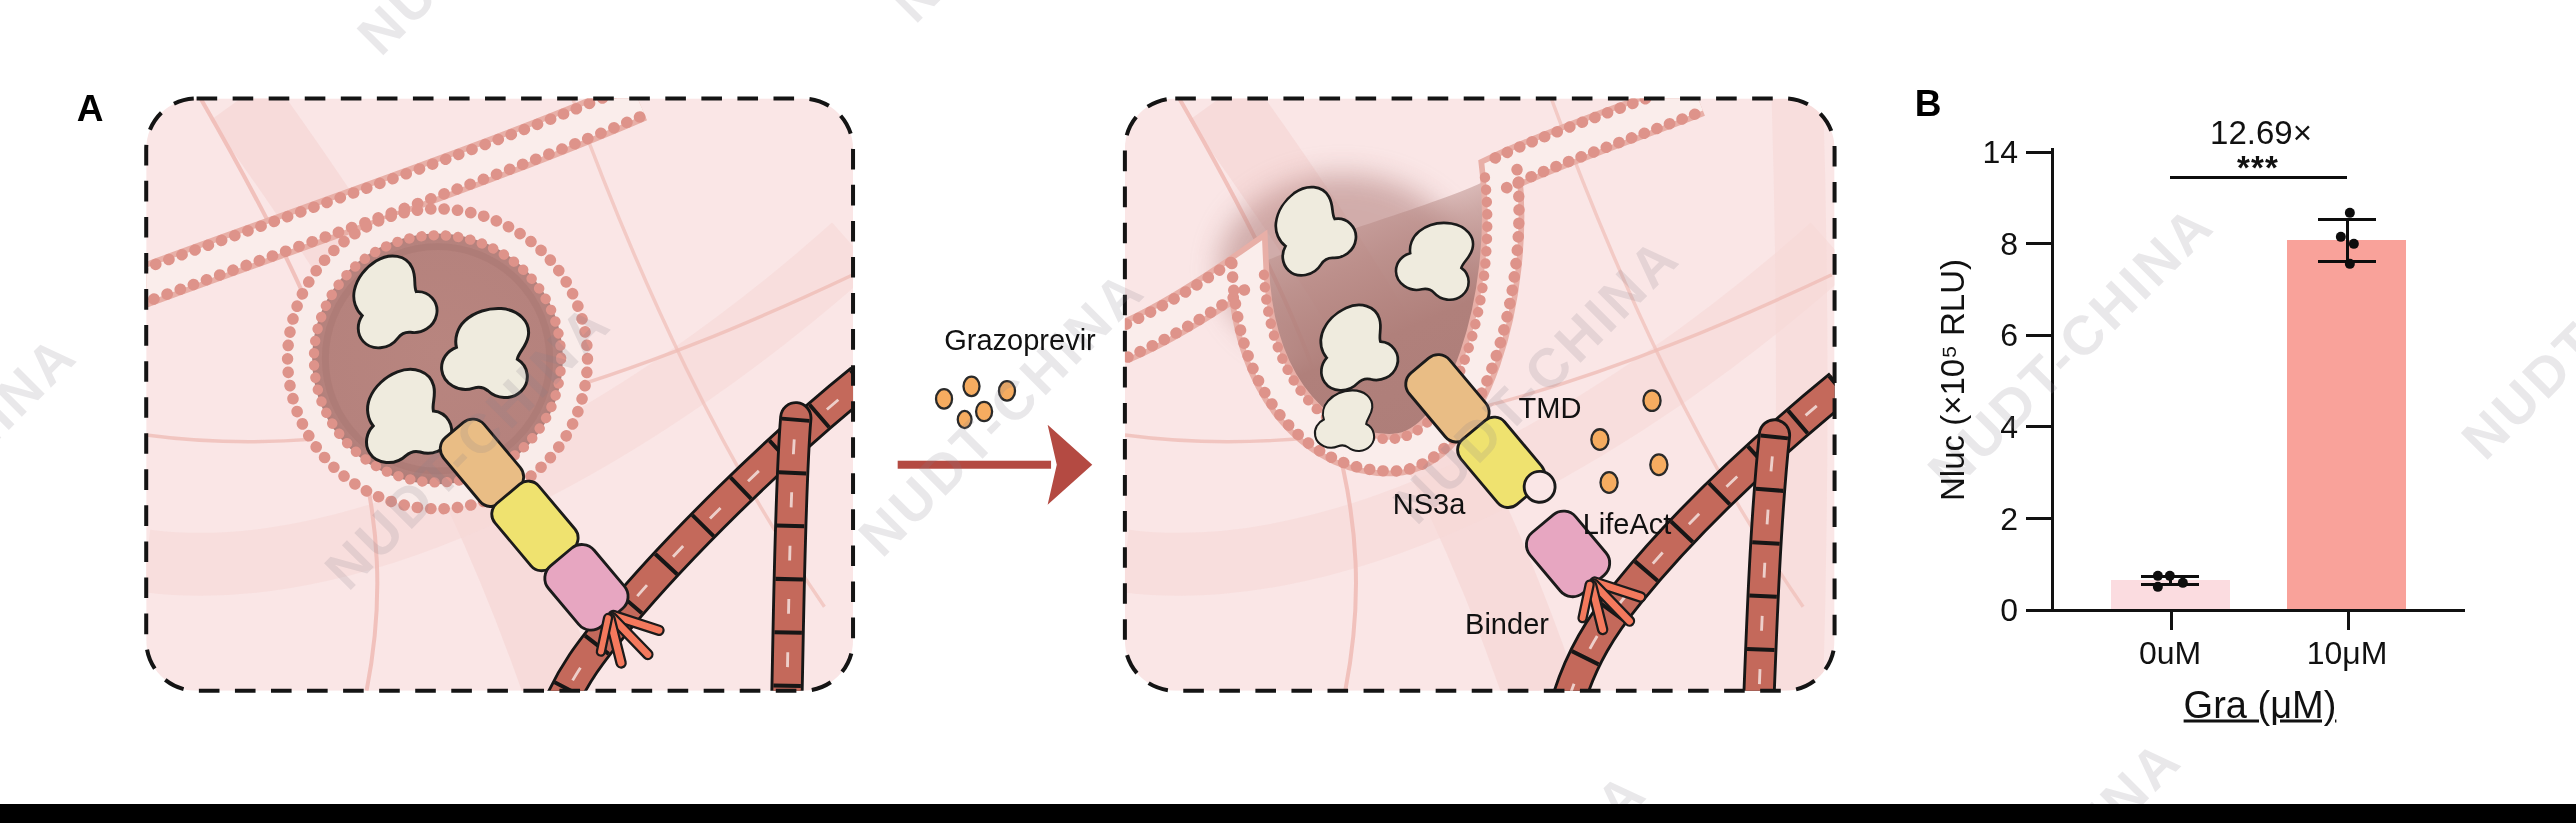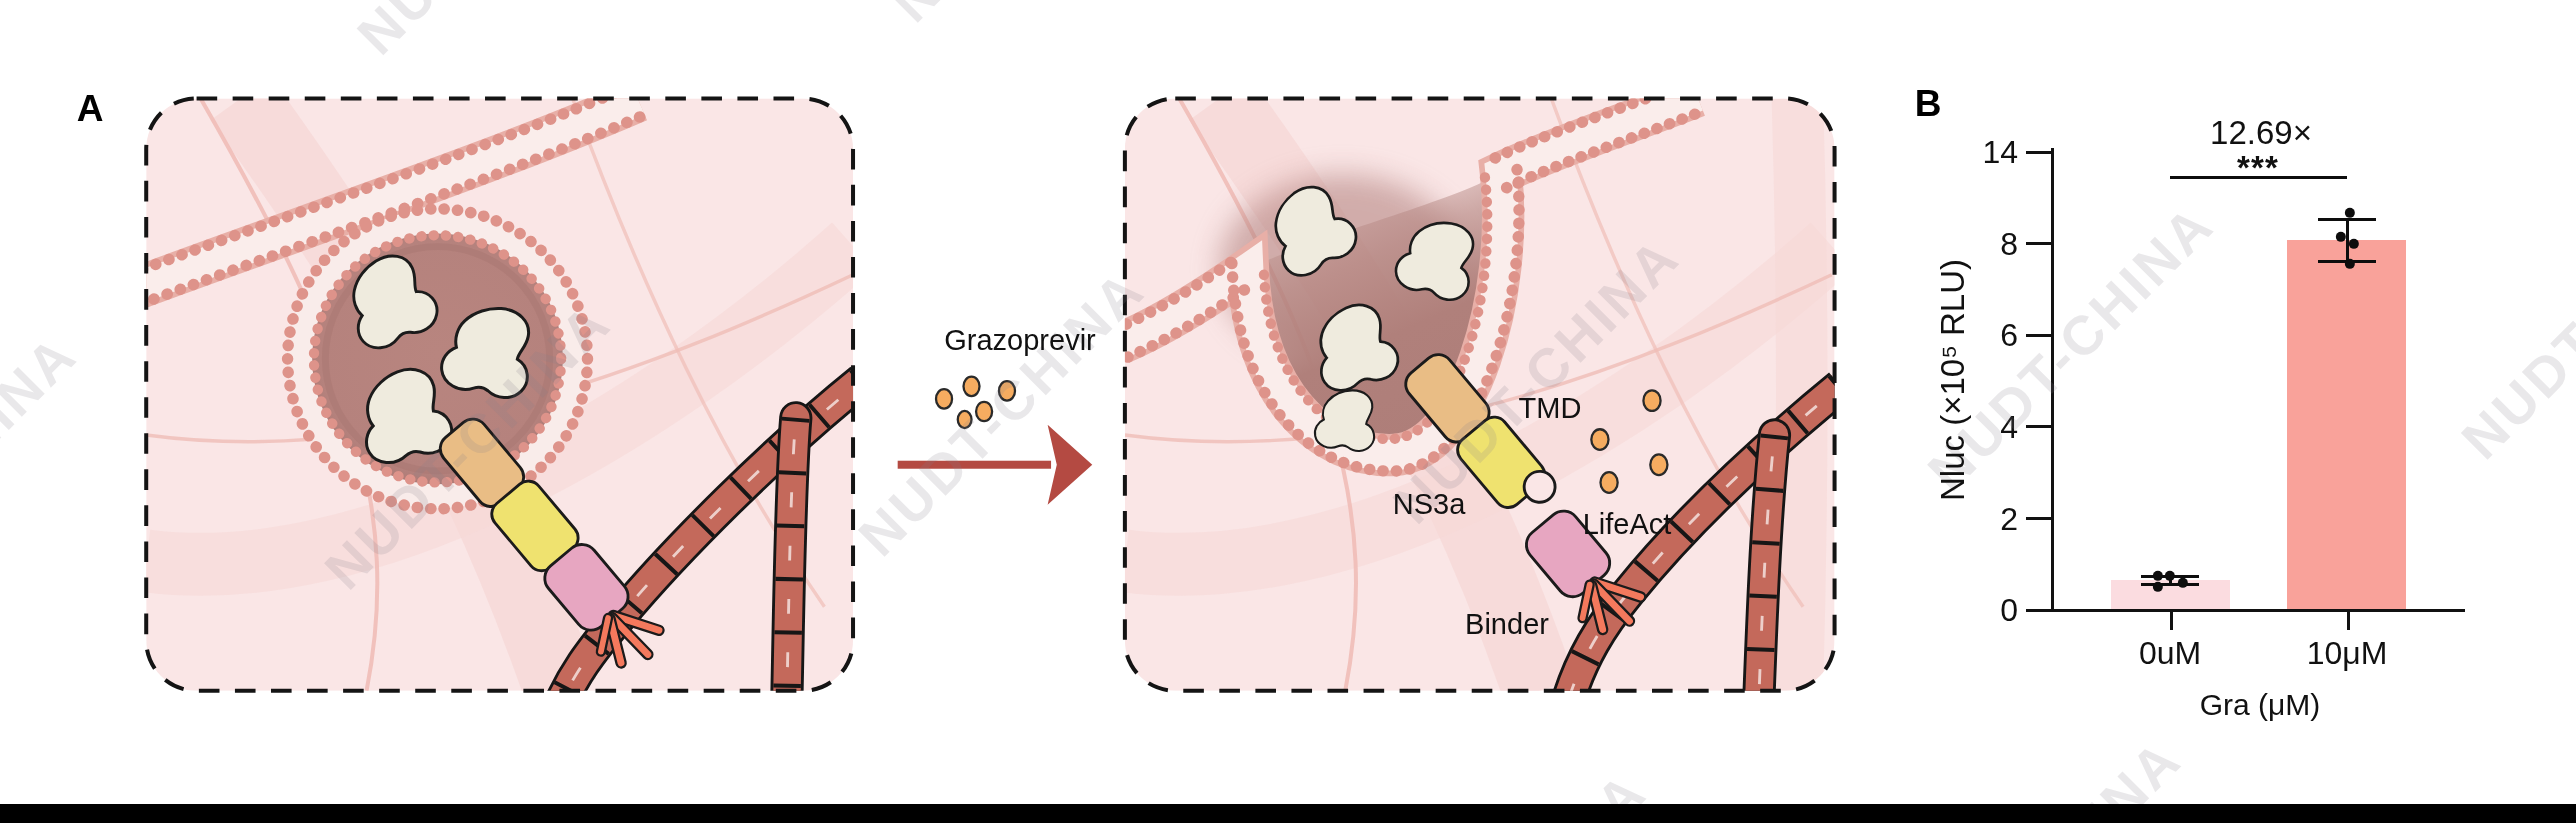--- a/index.html
+++ b/index.html
@@ -18,21 +18,21 @@
       letter-spacing:3.4px;white-space:nowrap;}
   
   .ax{position:absolute;background:#111;}
   .bar{position:absolute;}
   .errline{position:absolute;background:#0d0d0d;}
   .dot{position:absolute;width:10.3px;height:10.3px;border-radius:50%;background:#0d0d0d;
        transform:translate(-50%,-50%);}
   .ytick-label{position:absolute;font-size:32px;color:#111;transform:translate(-100%,-50%);}
   .cat-label{position:absolute;font-size:32px;color:#111;transform:translate(-50%,-50%);}
   .axis-title-y{position:absolute;font-size:33px;color:#111;transform:translate(-50%,-50%) rotate(-90deg);white-space:nowrap;}
-  .axis-title-x{position:absolute;font-size:30px;color:#111;transform:translate(-50%,-50%);white-space:nowrap;}
+  .axis-title-x{position:absolute;font-size:38px;color:#111;transform:translate(-50%,-50%);white-space:nowrap;text-decoration:underline;}
   #blackbar{position:absolute;left:0;top:804px;width:2576px;height:19.5px;background:#000;}
 </style>
 </head>
 <body>
 
 <div id="canvas">
 
   <svg id="art" width="2576" height="823" viewBox="0 0 4500 1438">
     <defs>
       <clipPath id="clipA">

